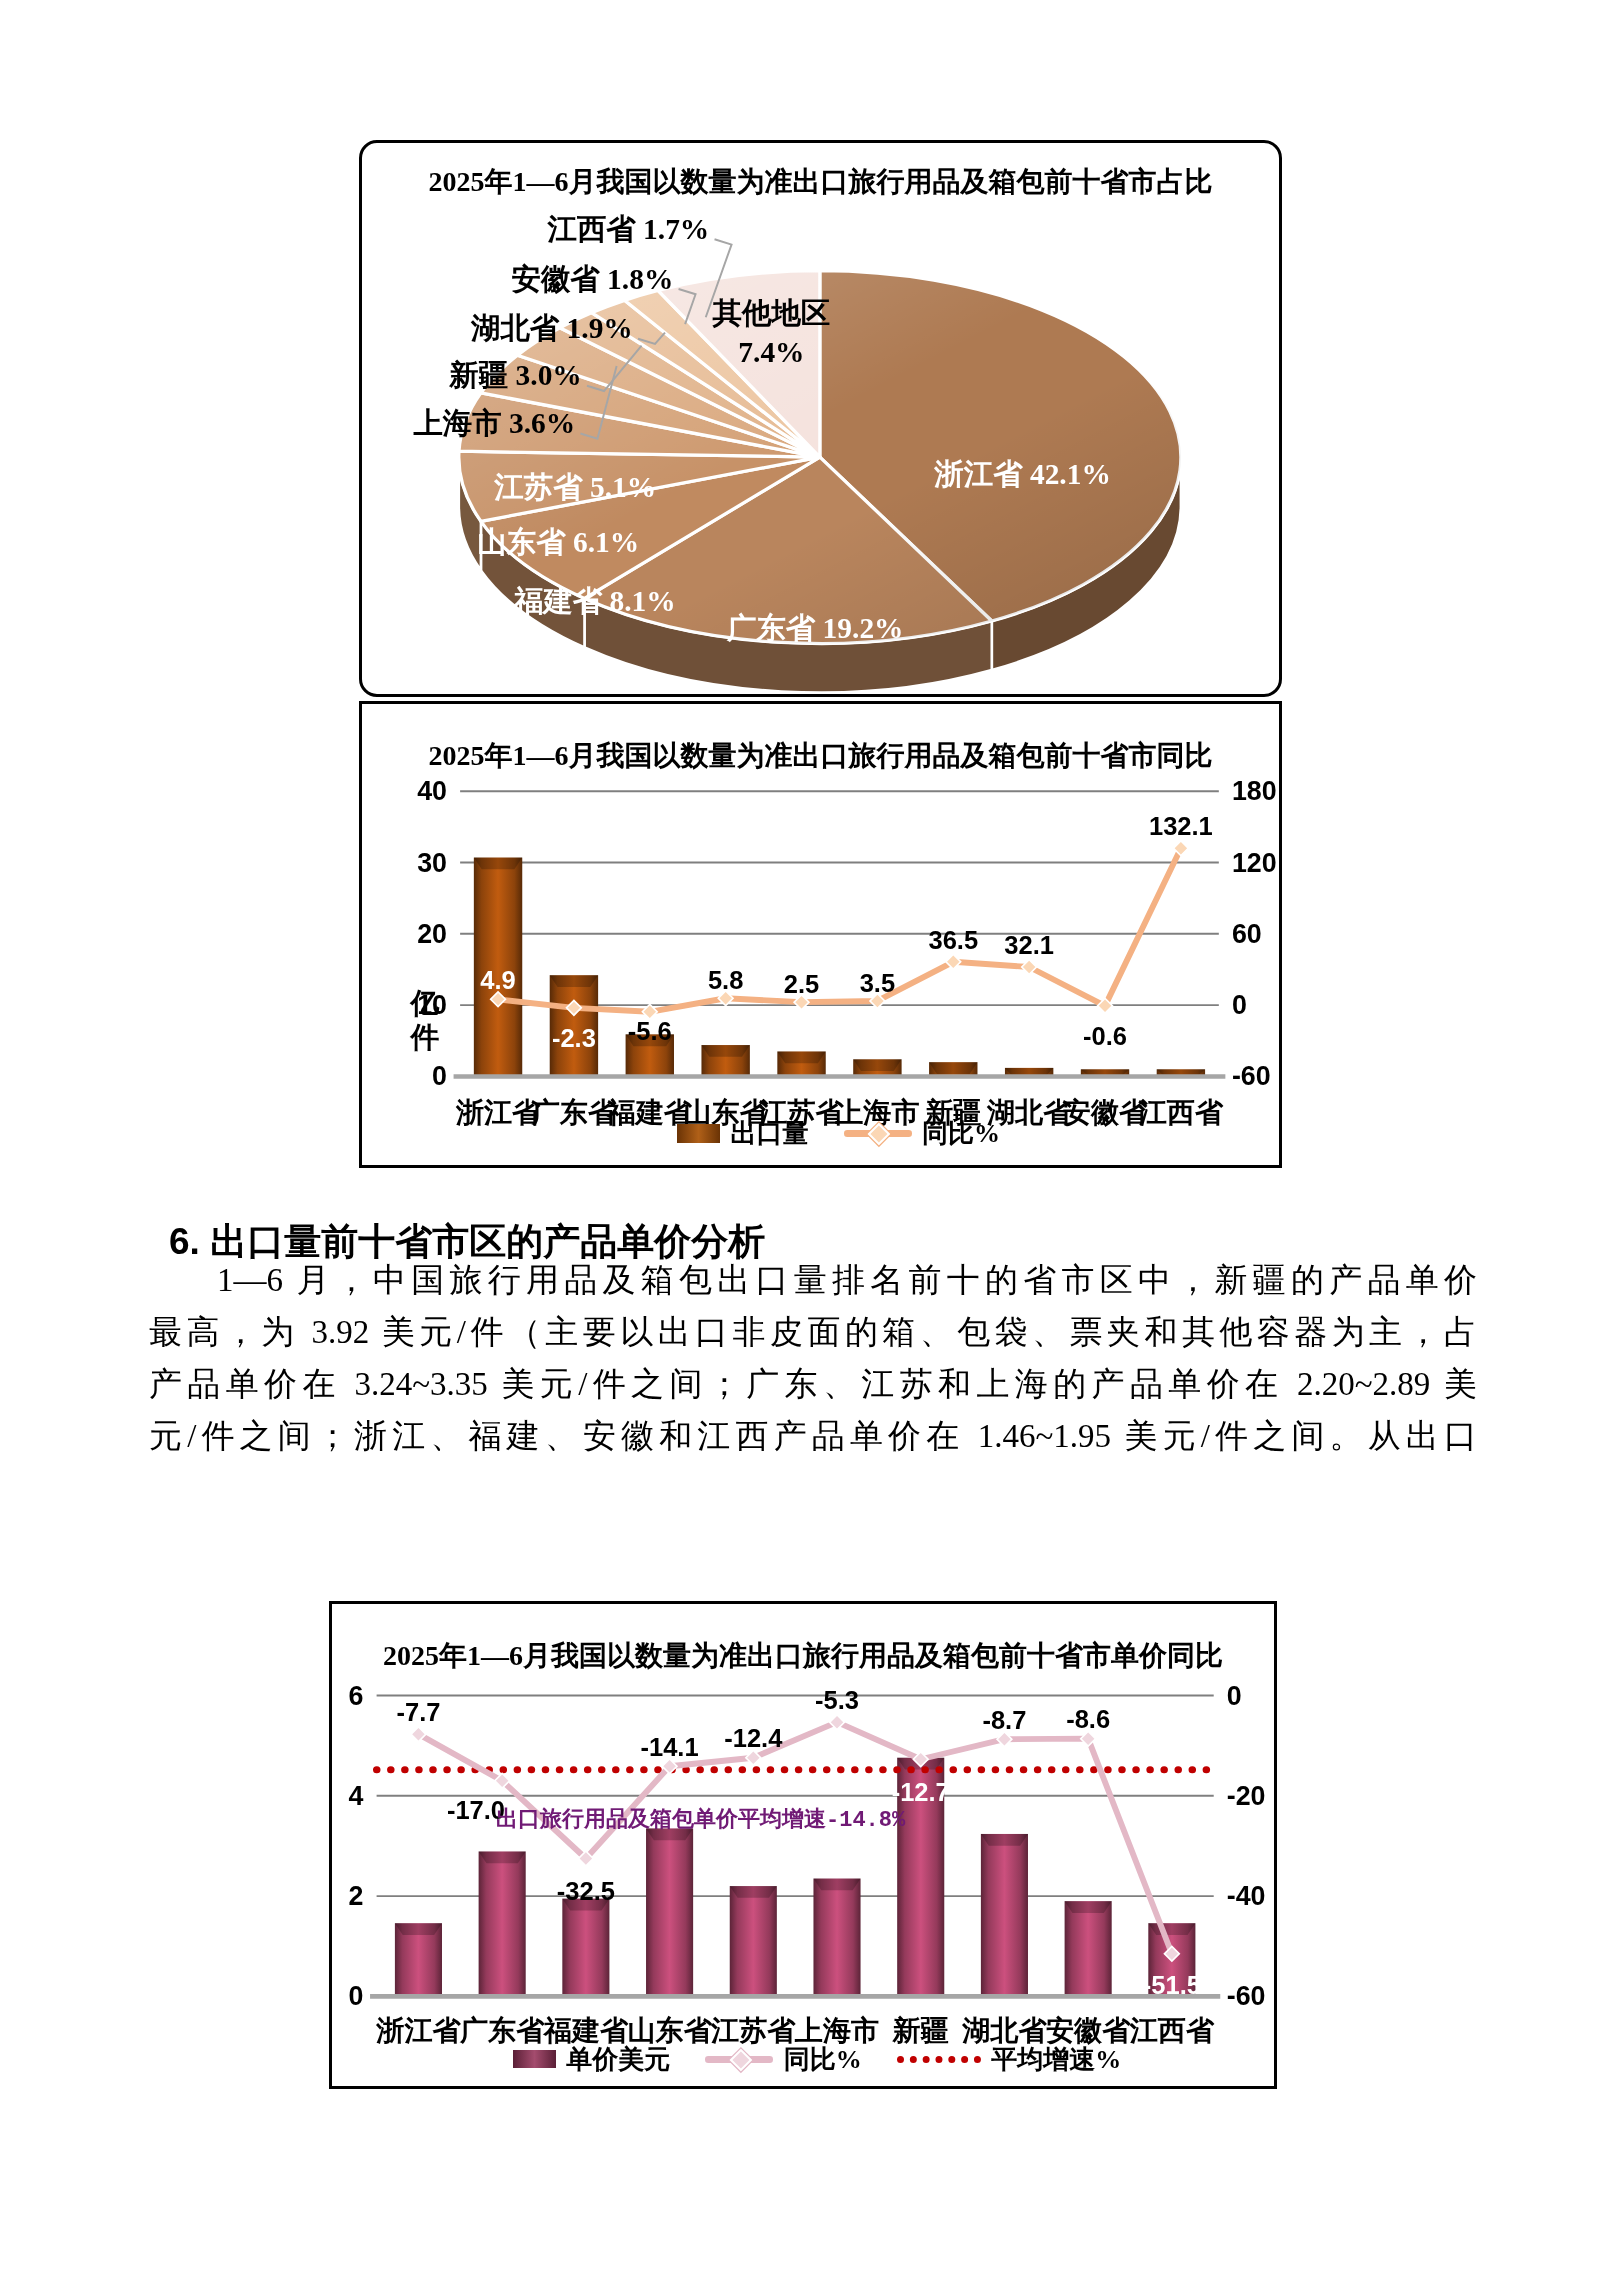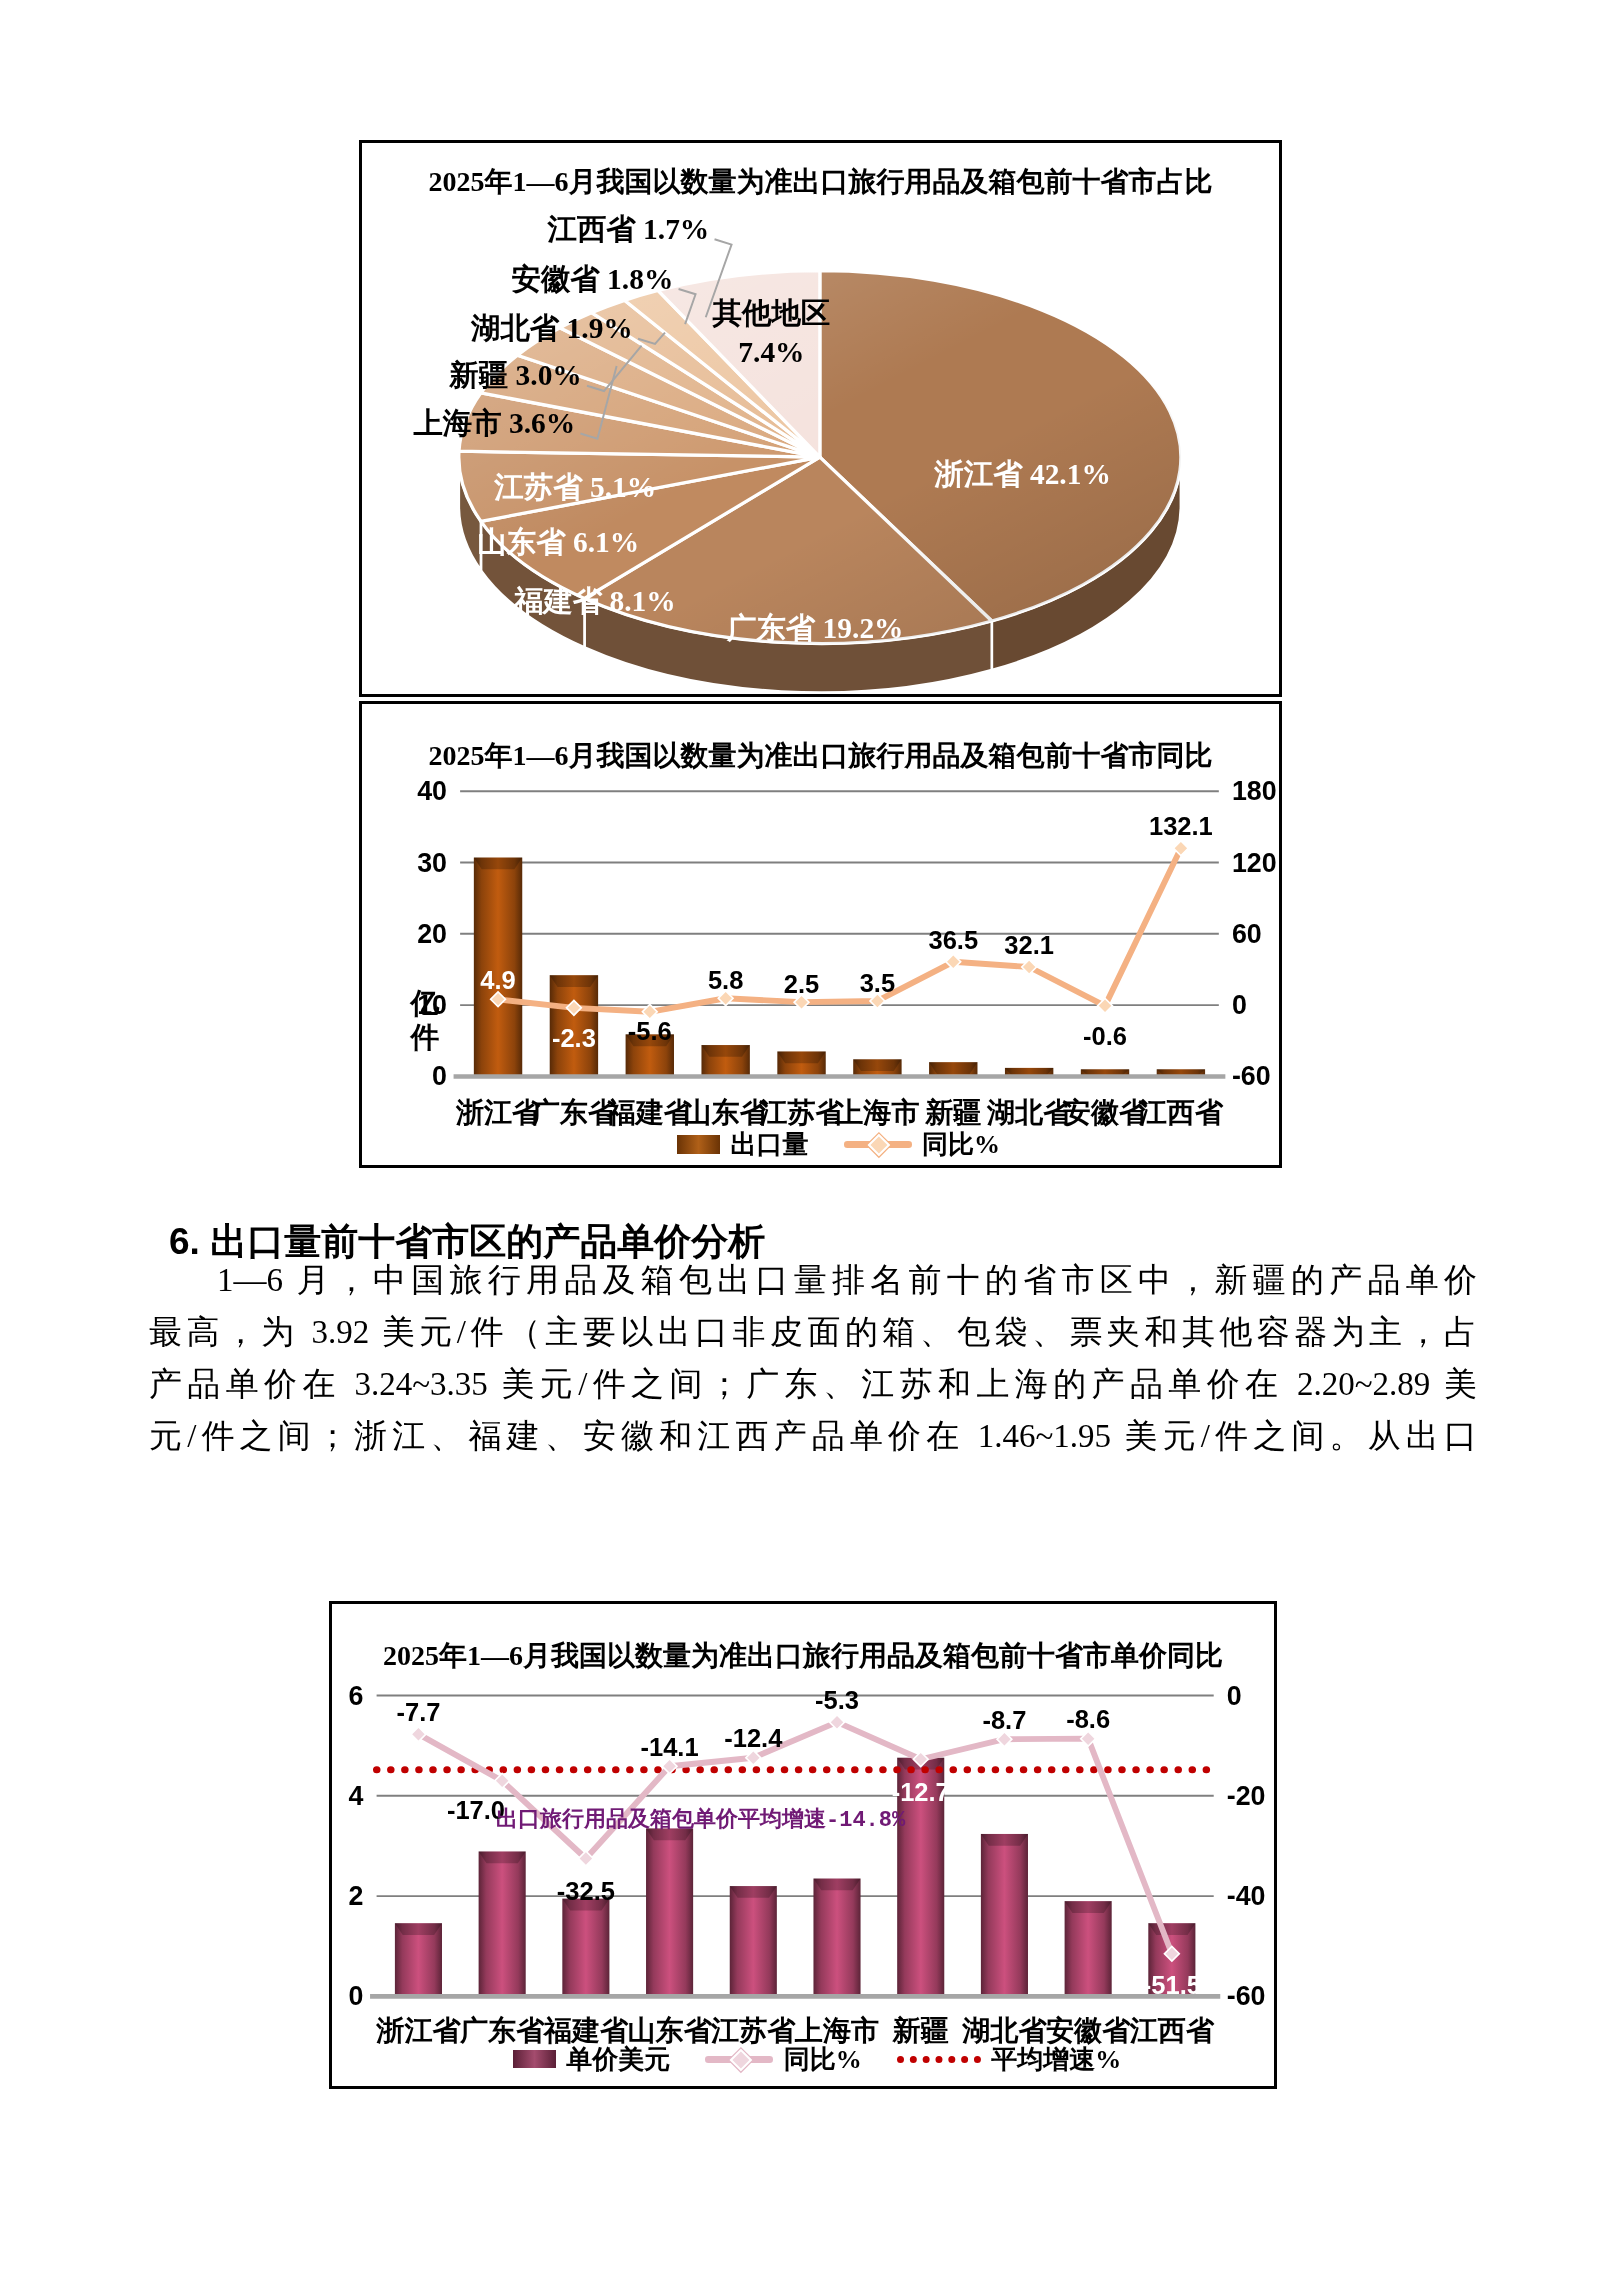--- a/index.html
+++ b/index.html
@@ -1,28 +1,28 @@
 <!DOCTYPE html>
 <html style="font-size:10.5px"><head>
 <meta charset="utf-8">
 <style>
   html,body{margin:0;padding:0;background:#e8e8e8;}
   .page{position:relative;width:1623px;height:2295px;background:#ffffff;
         font-family:"Liberation Serif",serif;color:#000;overflow:hidden;}
   .chart-box{position:absolute;border:3.9px solid #000;background:#fff;}
-  .box-pie{left:359px;top:140px;width:917px;height:551px;}
+  .box-pie{left:359px;top:140px;width:917px;height:551px;border-radius:18px;}
   .box-volume{left:359px;top:701px;width:917px;height:461px;}
   .box-price{left:329px;top:1601px;width:942px;height:482px;}
   .chart-canvas{position:absolute;left:0;top:0;width:100%;height:100%;}
   .chart-title{position:absolute;left:0;right:0;text-align:center;font-weight:bold;
                font-size:28px;font-family:"Liberation Serif",serif;z-index:3;}
   .t-pie{top:19.6px;} .t-volume{top:33px;} .t-price{top:33px;}
   .legend{position:absolute;left:0;right:0;display:flex;justify-content:center;
           align-items:center;gap:35px;font-weight:bold;font-size:26px;z-index:3;}
-  .legend-volume{bottom:3px;margin-left:36px;} .legend-price{bottom:9.2px;padding-left:28px;}
+  .legend-volume{bottom:14px;margin-left:36px;} .legend-price{bottom:9.2px;padding-left:28px;}
   .legend-item{display:flex;align-items:center;gap:10.5px;}
   .sw-bar{width:43px;height:18.3px;}
   .sw-bar-brown{background:linear-gradient(90deg,#6A3305,#B06018 50%,#6A3305);}
   .sw-bar-maroon{background:linear-gradient(90deg,#5A1F36,#A44C6E 50%,#5A1F36);}
   .sw-line{position:relative;width:68px;height:6.5px;border-radius:3.3px;}
   .sw-line-orange{background:#F4B183;}
   .sw-line-pink{background:#E3B8C6;}
   .sw-diamond{position:absolute;left:27.5px;top:-3.9px;width:11.8px;height:11.8px;transform:rotate(45deg);
               border:2px solid #fff;}
   .d-orange{background:#FBD7B5;box-shadow:0 0 0 1.3px #F4B183;}

